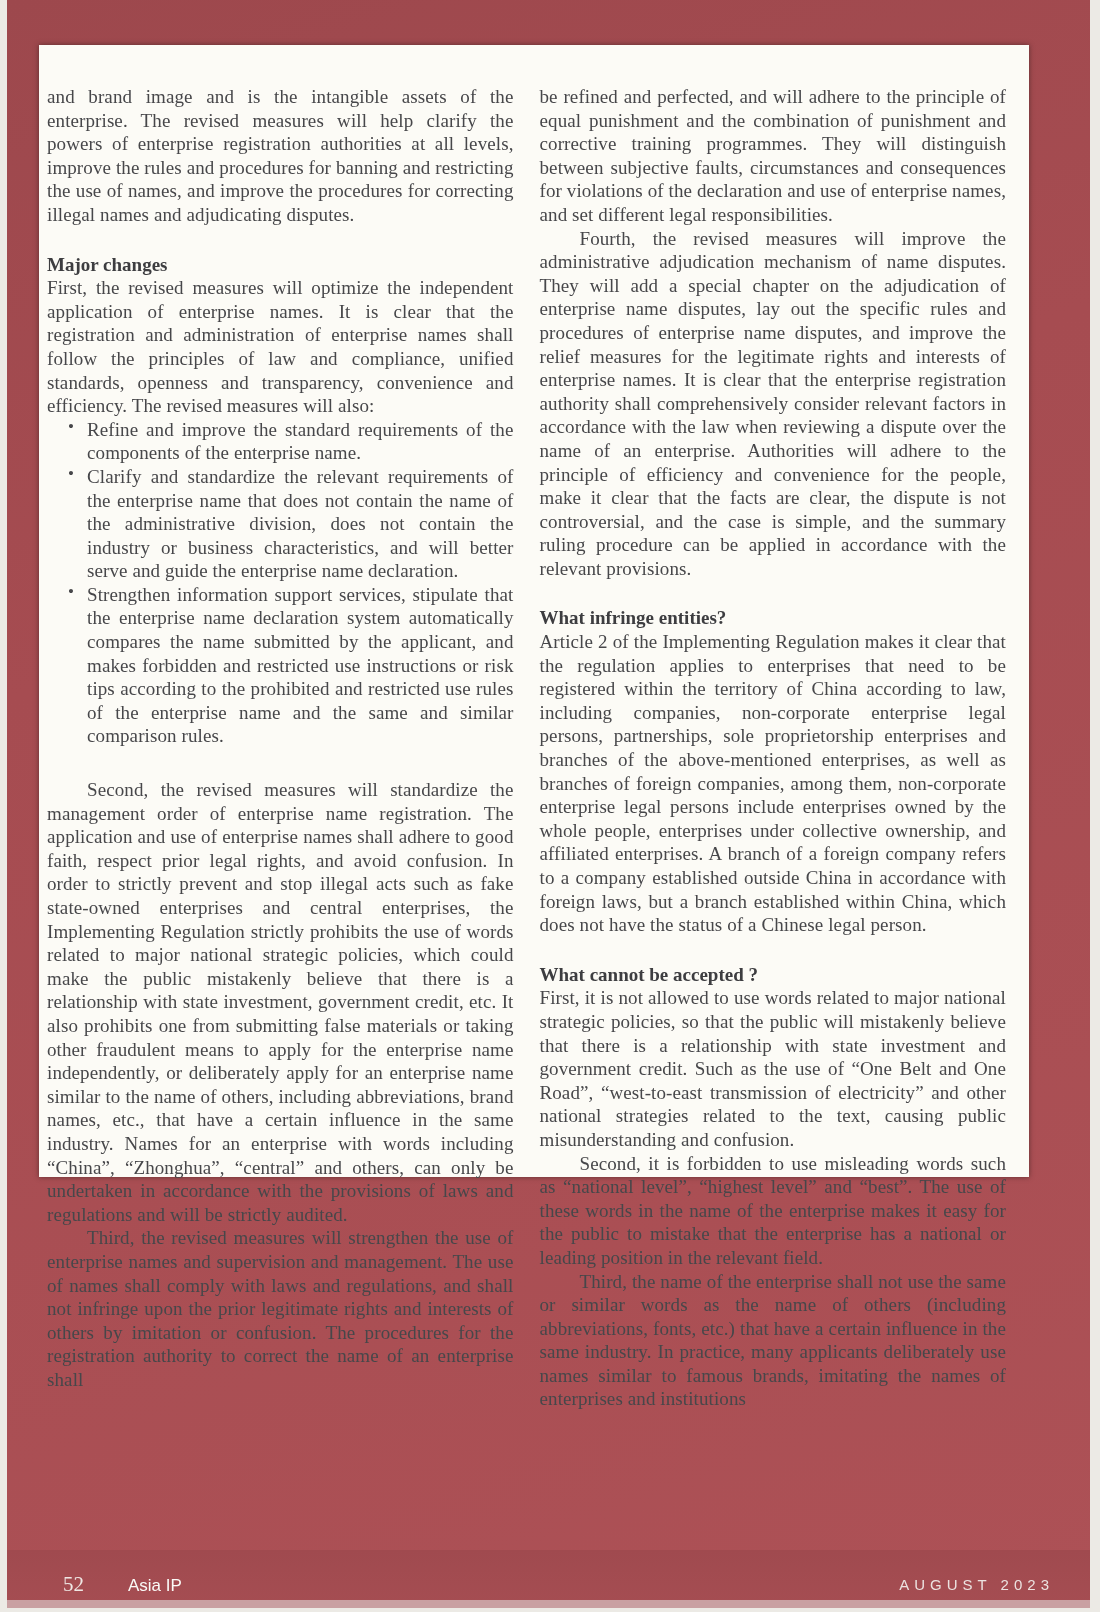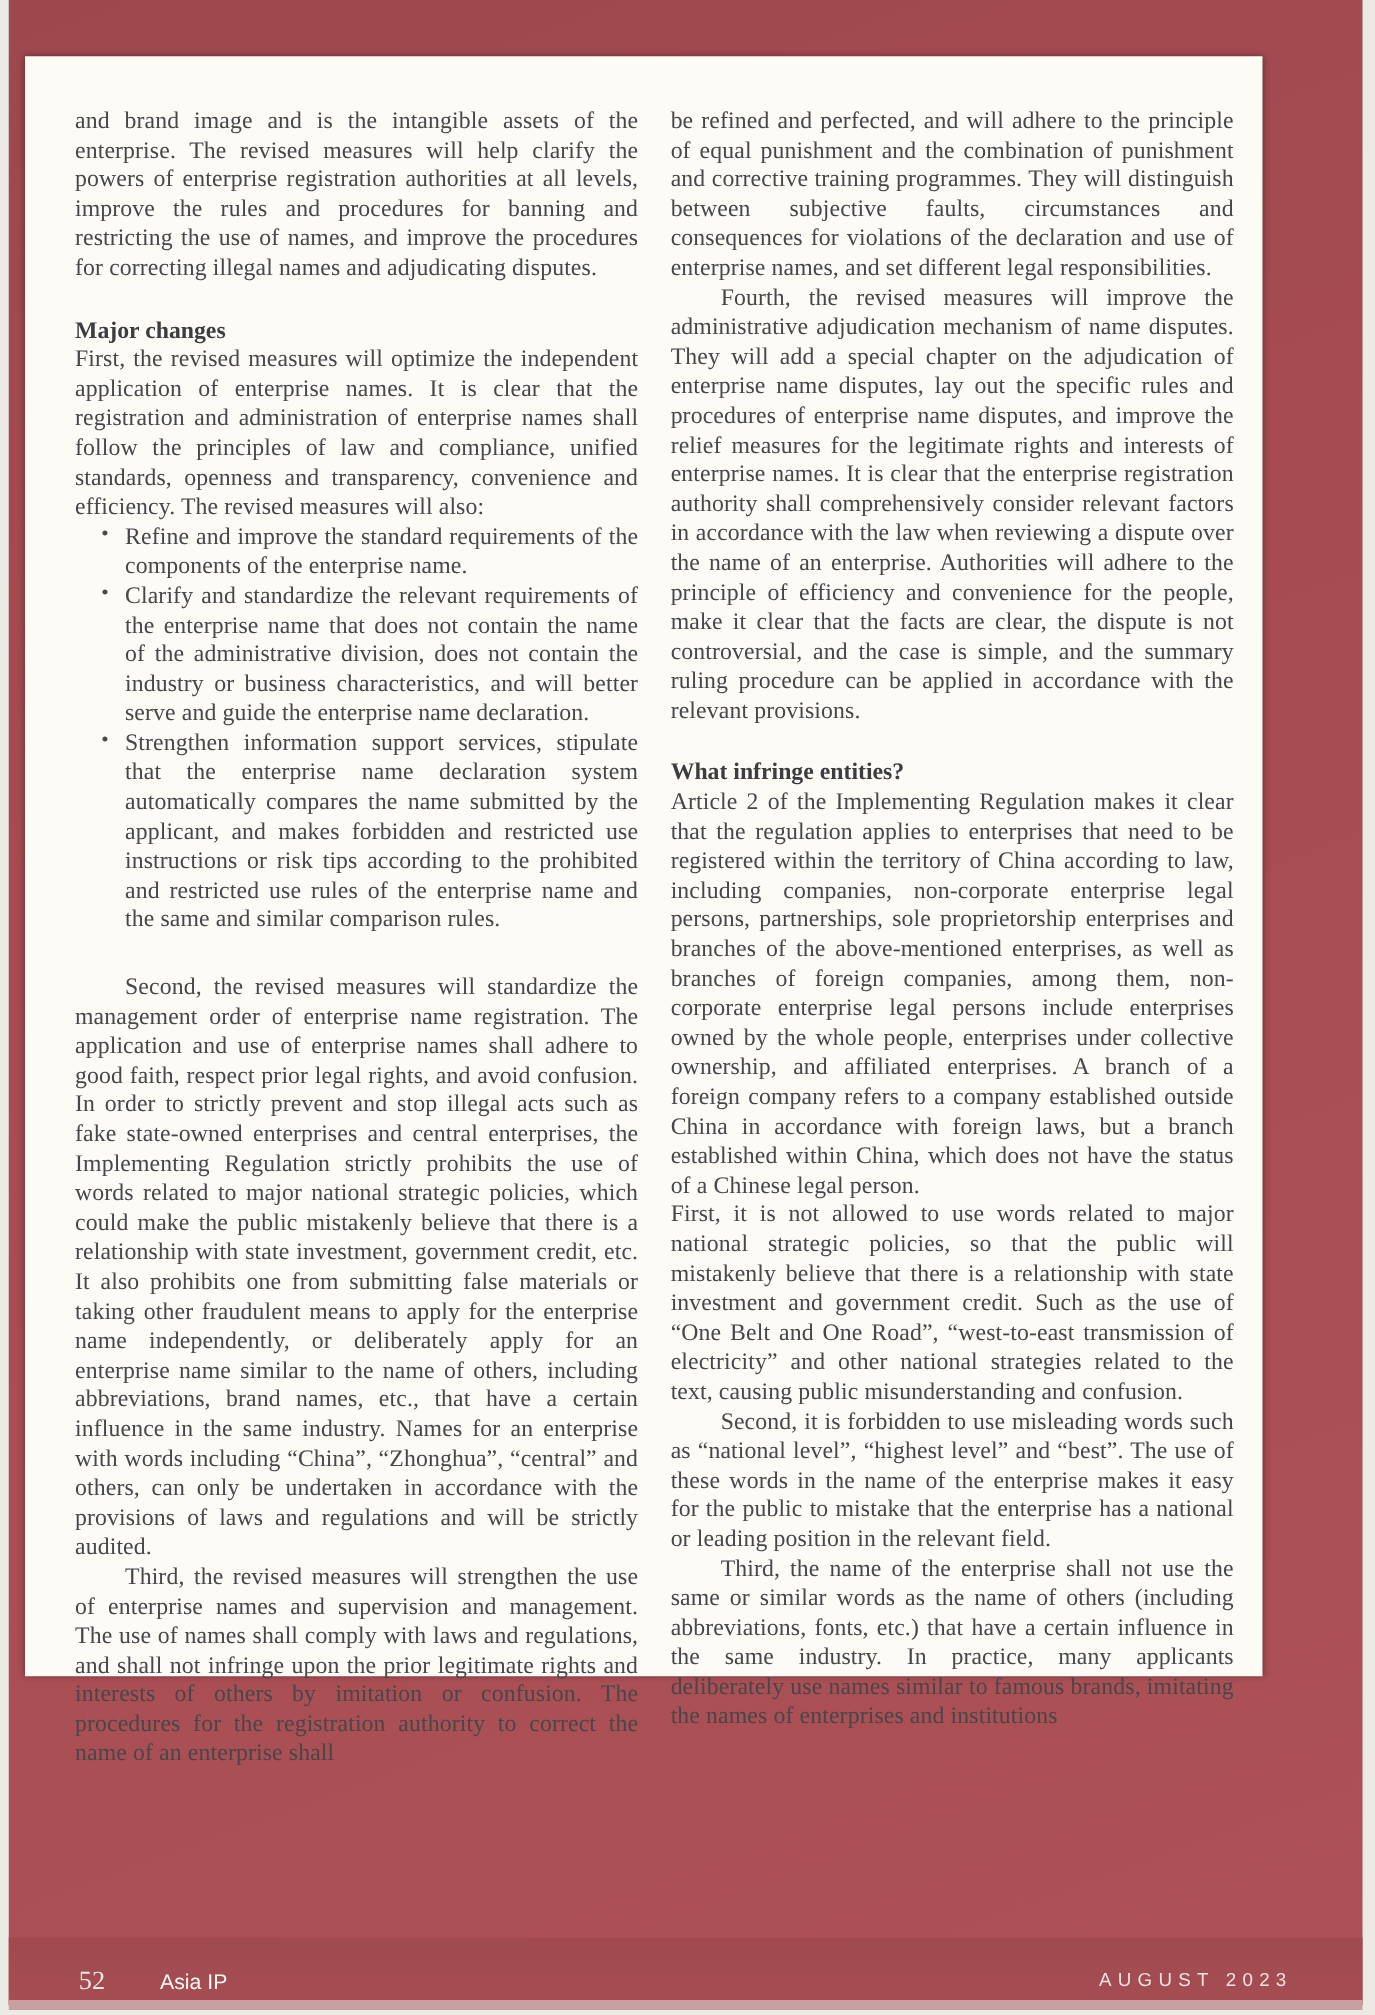--- a/index.html
+++ b/index.html
@@ -26,25 +26,25 @@
     background: linear-gradient(180deg, #a04a4f 0%, #98464b 100%);
   }
   .band-title {
     font-family: "Liberation Sans", sans-serif;
     font-weight: bold; font-size: 17px; letter-spacing: 6px;
     color: #f4f1ec; text-transform: uppercase; white-space: nowrap;
     text-shadow: 0 1px 1px rgba(60,20,20,.35);
   }
   
   .panel {
-    position: absolute; left: 13px; top: 45px; width: 990px; height: 1296px;
+    position: absolute; left: 32px; top: 45px; width: 990px; height: 1132px;
     background: #fcfbf6;
     box-shadow: 0 0 5px rgba(45,25,25,.6);
     box-sizing: border-box;
-    padding: 40px 23px 0 40px;
+    padding: 40px 23px 0 8px;
     display: flex; gap: 26px;
   }
   .col { flex: 1; min-width: 0; }
   p.b {
     margin: 0; font-size: 19px; line-height: 23.6px;
     text-align: justify; color: #47474a; letter-spacing: .1px;
   }
   h3.hd {
     margin: 0; font-size: 19px; line-height: 23.6px;
     color: #3d3d40; font-weight: bold; font-family: "Liberation Serif", serif;
@@ -55,21 +55,21 @@
   .bullets { margin: 0; }
   .bullet-item { position: relative; padding-left: 40px; }
   .bullet-item .marker {
     position: absolute; left: 21px; top: -1px;
     font-size: 17px; color: #47474a;
   }
   
   .band-bottom {
     position: absolute; left: 0; right: 0; bottom: 0; height: 54px;
     display: flex; align-items: center; justify-content: space-between;
-    box-sizing: border-box; padding: 14px 56px 0 56px;
+    box-sizing: border-box; padding: 14px 36px 0 56px;
     background: linear-gradient(180deg, #a04a4f 0%, #a54d52 100%);
   }
   .footer-left { display: flex; align-items: baseline; }
   .pagenum {
     font-family: "Liberation Serif", serif; font-size: 21px;
     color: #efe7e4; margin-right: 44px;
   }
   .pub {
     font-family: "Liberation Sans", sans-serif; font-size: 17px;
     color: #fbfaf7;
@@ -108,20 +108,21 @@
         </div>
         <p class="b ind pgap">Second, the revised measures will standardize the management order of enterprise name registration. The application and use of enterprise names shall adhere to good faith, respect prior legal rights, and avoid confusion. In order to strictly prevent and stop illegal acts such as fake state-owned enterprises and central enterprises, the Implementing Regulation strictly prohibits the use of words related to major national strategic policies, which could make the public mistakenly believe that there is a relationship with state investment, government credit, etc. It also prohibits one from submitting false materials or taking other fraudulent means to apply for the enterprise name independently, or deliberately apply for an enterprise name similar to the name of others, including abbreviations, brand names, etc., that have a certain influence in the same industry. Names for an enterprise with words including “China”, “Zhonghua”, “central” and others, can only be undertaken in accordance with the provisions of laws and regulations and will be strictly audited.</p>
         <p class="b ind">Third, the revised measures will strengthen the use of enterprise names and supervision and management. The use of names shall comply with laws and regulations, and shall not infringe upon the prior legitimate rights and interests of others by imitation or confusion. The procedures for the registration authority to correct the name of an enterprise shall</p>
       </div>
 
       <div class="col">
         <p class="b">be refined and perfected, and will adhere to the principle of equal punishment and the combination of punishment and corrective training programmes. They will distinguish between subjective faults, circumstances and consequences for violations of the declaration and use of enterprise names, and set different legal responsibilities.</p>
         <p class="b ind">Fourth, the revised measures will improve the administrative adjudication mechanism of name disputes. They will add a special chapter on the adjudication of enterprise name disputes, lay out the specific rules and procedures of enterprise name disputes, and improve the relief measures for the legitimate rights and interests of enterprise names. It is clear that the enterprise registration authority shall comprehensively consider relevant factors in accordance with the law when reviewing a dispute over the name of an enterprise. Authorities will adhere to the principle of efficiency and convenience for the people, make it clear that the facts are clear, the dispute is not controversial, and the case is simple, and the summary ruling procedure can be applied in accordance with the relevant provisions.</p>
         <h3 class="hd hgap">What infringe entities?</h3>
         <p class="b">Article 2 of the Implementing Regulation makes it clear that the regulation applies to enterprises that need to be registered within the territory of China according to law, including companies, non-corporate enterprise legal persons, partnerships, sole proprietorship enterprises and branches of the above-mentioned enterprises, as well as branches of foreign companies, among them, non-corporate enterprise legal persons include enterprises owned by the whole people, enterprises under collective ownership, and affiliated enterprises. A branch of a foreign company refers to a company established outside China in accordance with foreign laws, but a branch established within China, which does not have the status of a Chinese legal person.</p>
+        <h3 class="hd hgap">What cannot be accepted ?</h3>
         <p class="b">First, it is not allowed to use words related to major national strategic policies, so that the public will mistakenly believe that there is a relationship with state investment and government credit. Such as the use of “One Belt and One Road”, “west-to-east transmission of electricity” and other national strategies related to the text, causing public misunderstanding and confusion.</p>
         <p class="b ind">Second, it is forbidden to use misleading words such as “national level”, “highest level” and “best”. The use of these words in the name of the enterprise makes it easy for the public to mistake that the enterprise has a national or leading position in the relevant field.</p>
         <p class="b ind">Third, the name of the enterprise shall not use the same or similar words as the name of others (including abbreviations, fonts, etc.) that have a certain influence in the same industry. In practice, many applicants deliberately use names similar to famous brands, imitating the names of enterprises and institutions</p>
       </div>
 
     </div>
 
     <div class="band-bottom">
       <div class="footer-left">
         <span class="pagenum">52</span>

